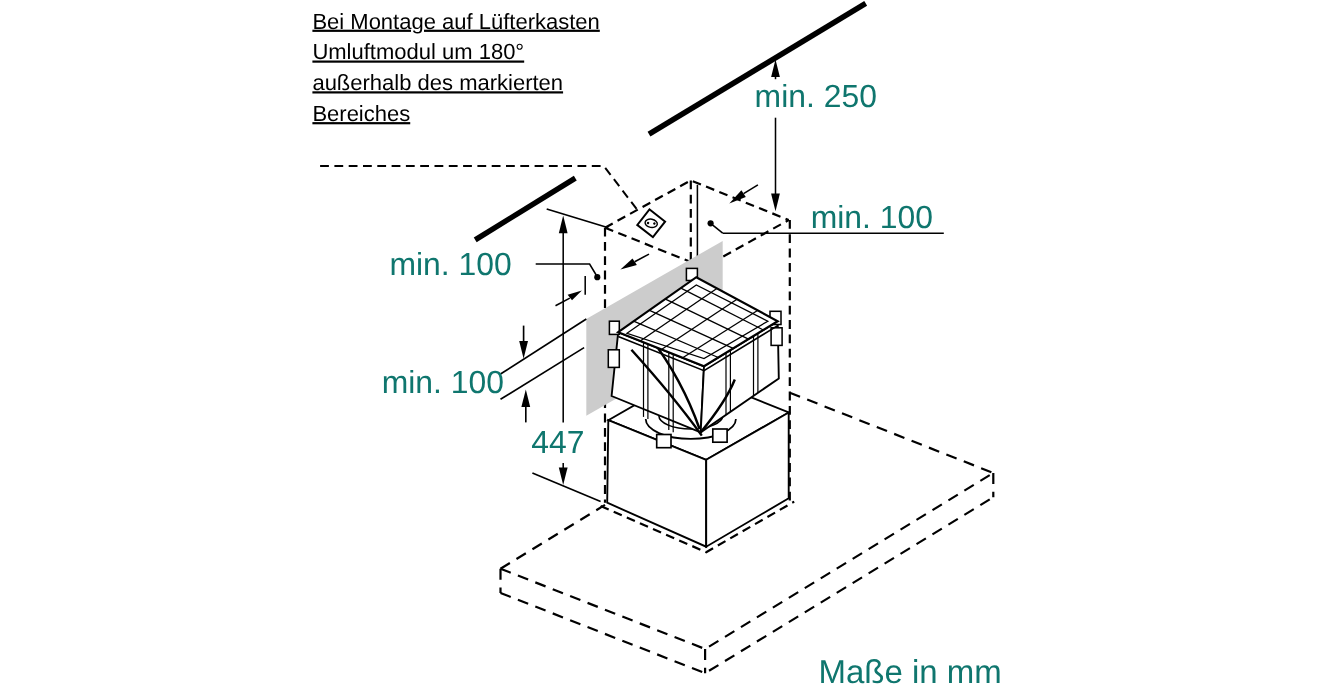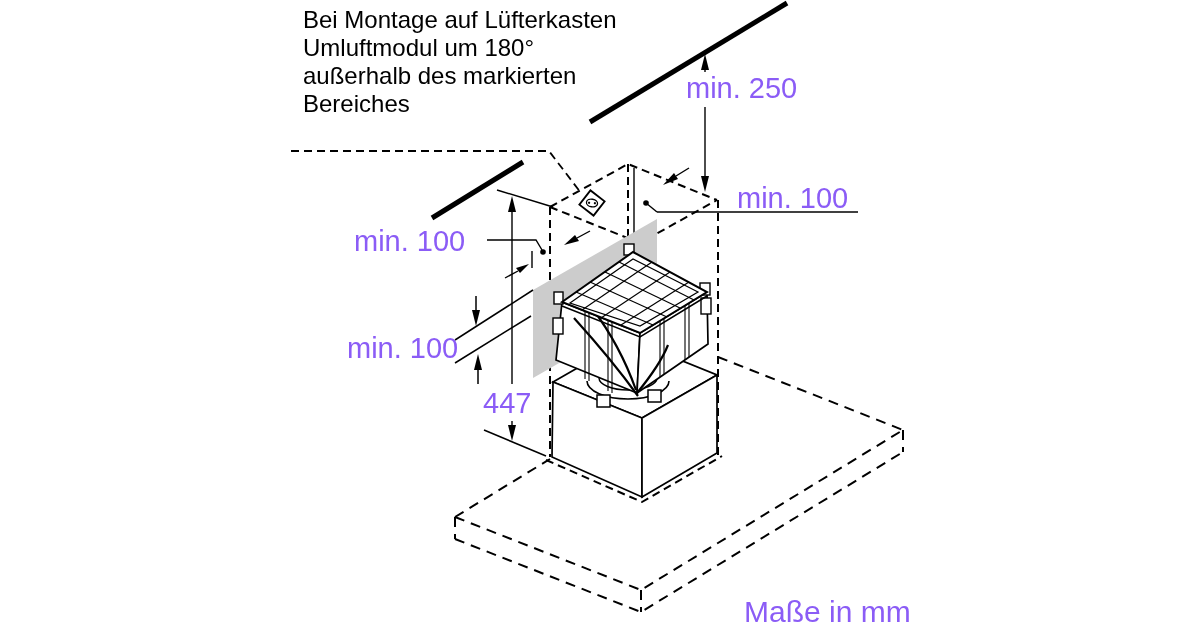--- a/index.html
+++ b/index.html
@@ -1,20 +1,20 @@
 <!DOCTYPE html>
 <html><head>
 <meta charset="utf-8">
 <style>
   html,body{margin:0;padding:0;background:#fff;}
   #stage{position:relative;width:1200px;height:630px;background:#fff;overflow:hidden;
          font-family:"Liberation Sans", sans-serif;color:#000;}
   #drawing{position:absolute;left:0;top:0;}
-  .lbl{position:absolute;font-size:29px;line-height:32px;white-space:nowrap;color:#8b5cf6;}
-  .note{position:absolute;left:303px;top:6px;font-size:24px;line-height:28px;white-space:nowrap;}
+  .lbl{position:absolute;font-size:29px;line-height:32px;white-space:nowrap;color:#0f766e;}
+  .note{position:absolute;left:284px;top:6px;font-size:20px;line-height:28px;white-space:nowrap;text-decoration:underline;}
   .masse{font-size:30px;text-align:right;}
 </style>
 </head>
 <body>
 
 <div id="stage">
 
   <svg id="drawing" width="1200" height="630" viewBox="0 0 1200 630">
 
     <g stroke="#000" stroke-width="5">

